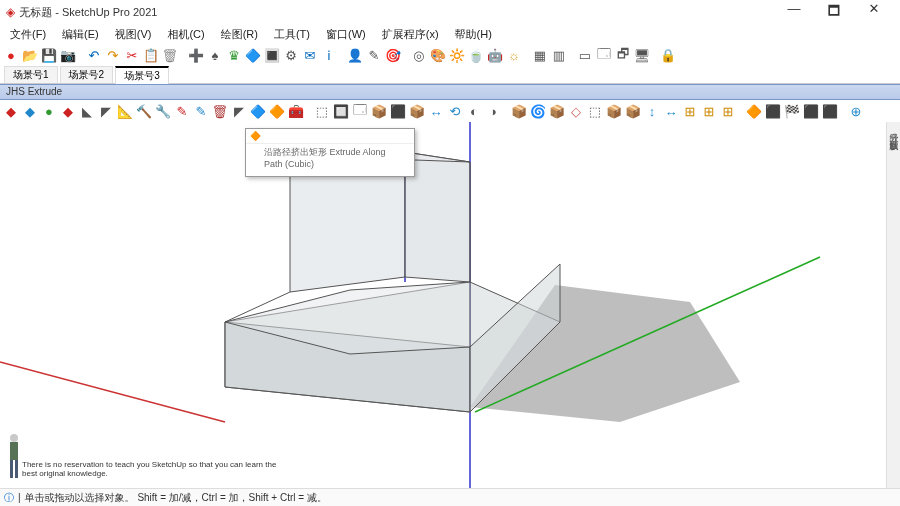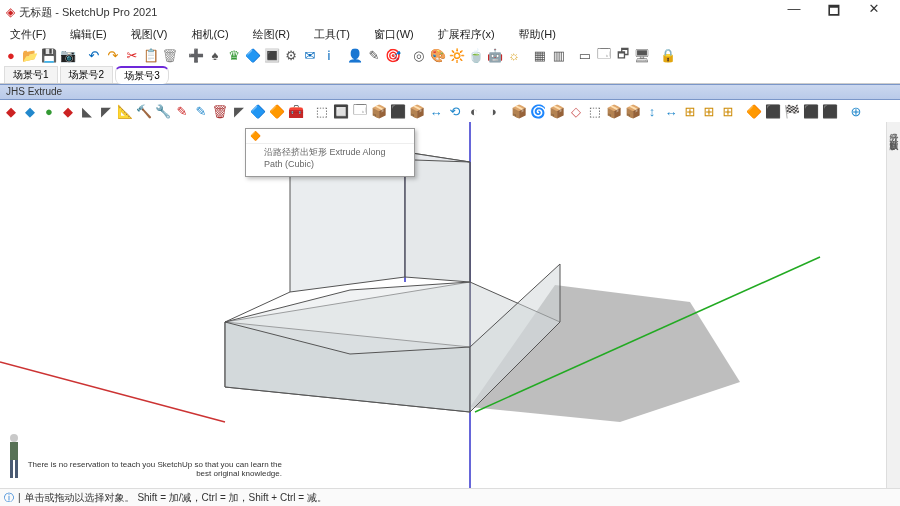--- a/index.html
+++ b/index.html
@@ -1,40 +1,40 @@
 <!DOCTYPE html>
 <html><head>
 <meta charset="utf-8">
 <style>
 * { margin: 0; padding: 0; box-sizing: border-box; font-family: "Microsoft YaHei", Arial, sans-serif; }
 body { width: 900px; height: 506px; overflow: hidden; background: #fff; user-select: none; }
 .titlebar { height: 24px; display: flex; align-items: center; padding: 0 6px; font-size: 11px; color: #333; }
 .titlebar .icon { margin-right: 4px; font-size: 12px; color: #c22; }
 .titlebar .ctrl { margin-left: auto; display: flex; }
 .titlebar .ctrl div { width: 40px; text-align: center; font-size: 13px; cursor: pointer; }
-.menubar { height: 20px; display: flex; align-items: center; padding: 0 4px; font-size: 11px; color: #222; gap: 12px; }
+.menubar { height: 20px; display: flex; align-items: center; padding: 0 4px; font-size: 11px; color: #222; gap: 4px; }
 .menubar span { padding: 1px 6px; cursor: pointer; }
 .toolbar { height: 22px; display: flex; align-items: center; gap: 1px; padding: 0 2px; }
 .tb-ico { width: 18px; height: 18px; display: flex; align-items: center; justify-content: center; font-size: 13px; cursor: pointer; }
 .scenebar { height: 18px; display: flex; align-items: center; gap: 2px; padding: 0 4px; font-size: 10px; border-bottom: 1px solid #ccc; }
 .scenebar span { padding: 1px 8px; border: 1px solid #ddd; border-bottom: none; background: #f4f4f4; cursor: pointer; }
-.scenebar span.active { background: #fff; border-top: 2px solid #6d28d9; border-radius: 6px; }
+.scenebar span.active { background: #fff; border-top: 2px solid #000000; }
 .powerbarlbl { height: 16px; background: linear-gradient(#cad7ef,#b9cae9); font-size: 10px; padding: 1px 6px; color: #333; border-top: 1px solid #7a96c8; border-bottom: 1px solid #7a96c8; }
 .powerbar { height: 22px; display: flex; align-items: center; gap: 1px; padding: 0 2px; background: #fff; overflow: hidden; }
 .vp-wrap { position: relative; height: calc(506px - 24px - 20px - 22px - 18px - 16px - 22px - 18px); display: flex; }
 .viewport { flex: 1; background: #fff; position: relative; overflow: hidden; }
 .sidepanel { width: 14px; background: #f1f1f1; border-left: 1px solid #ddd; display: flex; flex-direction: column; gap: 8px; align-items: center; padding-top: 4px; }
 .sidepanel div { writing-mode: vertical-rl; font-size: 9px; color: #555; cursor: pointer; }
 .tooltip { position: absolute; left: 245px; top: 6px; width: 170px; background: #fff; border: 1px solid #999; box-shadow: 2px 2px 4px rgba(0,0,0,0.25); font-size: 9px; z-index: 10; }
 .tooltip .tt-title { background: #fff; padding: 2px 4px; font-weight: 600; color: #111; display: flex; gap: 4px; border-bottom: 1px solid #eee; }
 .tooltip .tt-body { padding: 2px 16px 6px 18px; color: #666; line-height: 12px; }
 .statusbar { height: 18px; display: flex; align-items: center; padding: 0 4px; font-size: 10px; color: #333; border-top: 1px solid #ddd; background: #fafafa; }
 .watermark { position: absolute; left: 22px; bottom: 10px; }
 .wm-box { background: #000; color: #fff; font-size: 15px; font-weight: bold; padding: 3px 14px; font-family: Arial; }
-.wm-sub { font-size: 8px; color: #333; max-width: 260px; line-height: 9px; margin-top: 2px; text-align: right; }
+.wm-sub { font-size: 8px; color: #333; max-width: 260px; line-height: 9px; margin-top: 2px; }
 .person { position: absolute; left: 4px; bottom: 6px; width: 20px; height: 50px; }
 svg { display: block; }
 </style>
 </head>
 <body>
 
 <div class="titlebar">
   <span class="icon">◈</span>
   <span>无标题 - SketchUp Pro 2021</span>
   <div class="ctrl">

